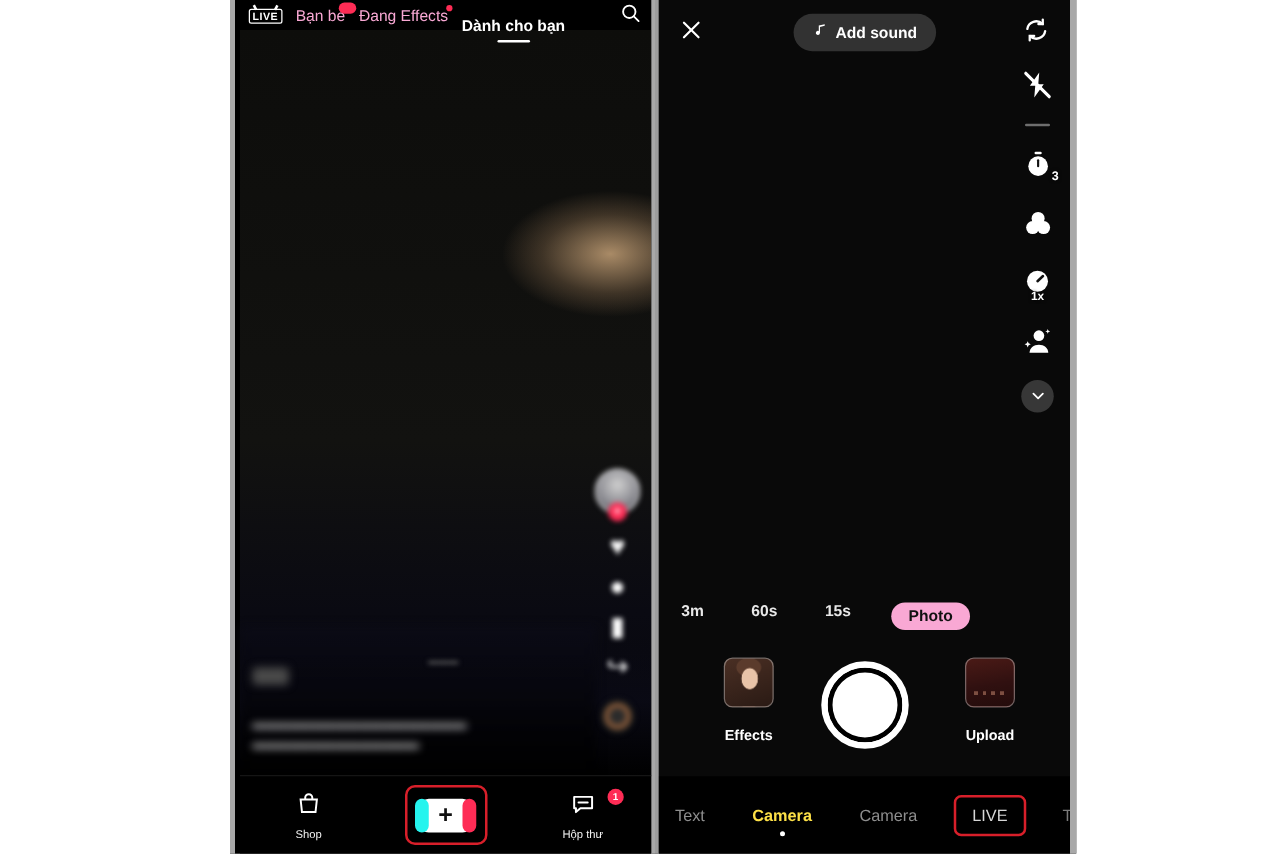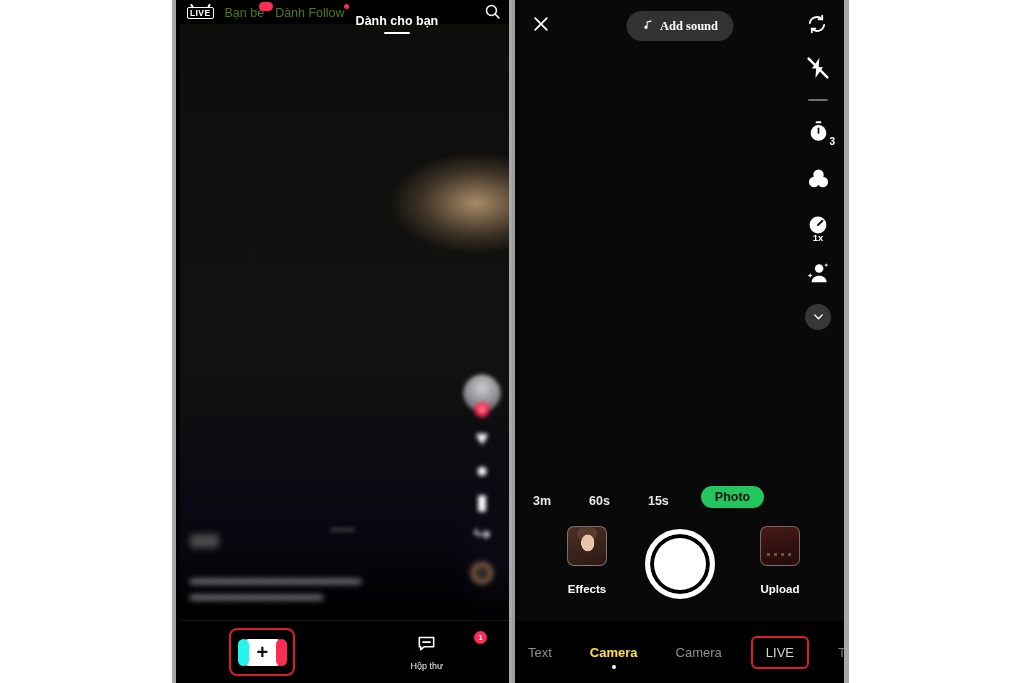--- a/index.html
+++ b/index.html
@@ -3,21 +3,21 @@
 <meta charset="utf-8">
 <style>
   html,body{margin:0;padding:0;}
   body{
     width:1024px;height:683px;
     background:#ffffff;
     font-family:"Liberation Sans", sans-serif;
     overflow:hidden;
     position:relative;
   }
-  .stage{position:absolute;left:0;top:0;width:813px;height:683px;}
+  .stage{position:absolute;left:12px;top:0;width:813px;height:683px;}
 
   
   .panel{
     position:absolute;top:0;height:683px;
     background:#000;
     overflow:hidden;
     box-sizing:border-box;
   }
   .panel-left{left:172px;width:340px;border-left:4px solid #a8a8a8;border-right:3px solid #a8a8a8;}
   .panel-right{left:512px;width:337px;border-left:3px solid #9d9d9d;border-right:5px solid #a8a8a8;}
@@ -50,21 +50,21 @@
   .live-chip{
     position:relative;color:#fff;font-weight:bold;font-size:8.5px;letter-spacing:.4px;
     border:1.6px solid #fff;border-radius:2px;padding:1px 2px 1px 2px;line-height:1;
   }
   .live-chip:before,.live-chip:after{
     content:"";position:absolute;top:-3.5px;width:1.6px;height:4px;background:#fff;
   }
   .live-chip:before{left:3px;transform:rotate(-28deg);}
   .live-chip:after{right:3px;transform:rotate(28deg);}
   .feed-tab{
-    position:relative;color:#4d7c0f;font-size:12.5px;white-space:nowrap;
+    position:relative;color:#f9a8d4;font-size:12.5px;white-space:nowrap;
   }
   .feed-tab.active{color:#fff;font-weight:bold;margin-top:16px;}
   .feed-tab.active .tab-underline{
     position:absolute;left:50%;transform:translateX(-50%);bottom:-6px;
     width:26px;height:2.5px;background:#fff;border-radius:2px;
   }
   .tab-dot{
     position:absolute;right:-5px;top:-4px;width:8px;height:8px;border-radius:50%;
     background:#fe2c55;
   }
@@ -145,21 +145,21 @@
   .plus-btn:after{right:-4px;background:#fe2c55;}
   .plus-btn span{
     position:relative;z-index:2;color:#111;font-size:20px;font-weight:bold;line-height:0;
     margin-top:-1px;
   }
 
   
   .cam{position:absolute;inset:0;background:#090909;}
   .cam-top{
     position:absolute;left:0;right:0;top:0;height:52px;
-    display:flex;align-items:center;padding:0 16px;box-sizing:border-box;z-index:6;font-family:Liberation Serif, serif;
+    display:flex;align-items:center;padding:0 16px;box-sizing:border-box;z-index:6;
   }
   .sound-pill{
     position:absolute;left:50%;transform:translateX(-50%);
     display:flex;align-items:center;gap:6px;
     background:rgba(60,60,60,.82);border-radius:16px;padding:6px 15px;
   }
   .sound-pill .lbl{color:#fff;font-size:12.5px;font-weight:bold;}
   .cam-flip{margin-left:auto;}
 
   
@@ -175,29 +175,29 @@
   }
   .tool-sub.spd{right:auto;left:50%;transform:translateX(-50%);bottom:-1px;font-size:9.5px;}
   .chev{
     width:26px;height:26px;border-radius:50%;background:rgba(120,120,120,.42);
     display:flex;align-items:center;justify-content:center;
   }
 
   
   .dur-row{
     position:absolute;left:0;right:0;bottom:175px;height:26px;
-    display:flex;align-items:flex-end;z-index:6;padding:0 8px;box-sizing:border-box;
+    display:flex;align-items:flex-start;z-index:6;padding:0 8px;box-sizing:border-box;
   }
   .dur{
     flex:0 0 auto;color:#e8e8e8;font-size:12.5px;font-weight:bold;
     padding:0 6px;margin-right:26px;
   }
   .dur:first-child{margin-left:4px;}
   .dur.sel{
-    background:#22c55e;color:#111;border-radius:13px;padding:4px 14px;margin-right:0;
+    background:#f9a8d4;color:#111;border-radius:13px;padding:4px 14px;margin-right:0;
   }
 
   
   .shot-row{
     position:absolute;left:0;right:0;bottom:82px;height:90px;z-index:6;
   }
   .side-btn{
     position:absolute;bottom:6px;display:flex;flex-direction:column;align-items:center;gap:17px;
   }
   .side-btn.fx{left:52px;}
@@ -260,21 +260,21 @@
 
       <div class="feed-top">
         <div class="live-chip">LIVE</div>
 
         <div class="feed-tab">
           <span>Bạn bè</span>
           <span class="tab-dot wide"></span>
         </div>
 
         <div class="feed-tab">
-          <span>Dành Follow</span>
+          <span>Đang Effects</span>
           <span class="tab-dot small"></span>
         </div>
 
         <div class="feed-tab active">
           <span>Dành cho bạn</span>
           <span class="tab-underline"></span>
         </div>
 
         <span class="search-ico">
           <svg width="17" height="17" viewBox="0 0 24 24" fill="none" stroke="#ffffff" stroke-width="2.1">
@@ -314,20 +314,29 @@
         <div class="cap-line name">&nbsp;&nbsp;&nbsp;&nbsp;&nbsp;&nbsp;&nbsp;&nbsp;&nbsp;&nbsp;&nbsp;&nbsp;&nbsp;&nbsp;</div>
         <div class="cap-line">▬▬▬▬▬▬▬▬▬▬▬▬▬▬▬▬▬▬</div>
         <div class="cap-line">▬▬▬▬▬▬▬▬▬▬▬▬▬▬</div>
       </div>
 
       <div class="feed-time">▬▬▬</div>
 
       <div class="feed-nav">
 
 
+        <div class="nav-item">
+          <span>
+            <svg width="20" height="20" viewBox="0 0 24 24" fill="none" stroke="#ffffff" stroke-width="1.9">
+              <path d="M4.2 8h15.6l-1.3 12H5.5z"></path>
+                <path d="M8.6 8V6.2a3.4 3.4 0 0 1 6.8 0V8"></path>
+            </svg>
+          </span>
+          <span class="nav-label">Shop</span>
+        </div>
 
         <div class="nav-item">
           <div class="plus-hl">
             <div class="plus-btn">
                 <span>+</span>
               </div>
           </div>
         </div>
 
         <div class="nav-item">

